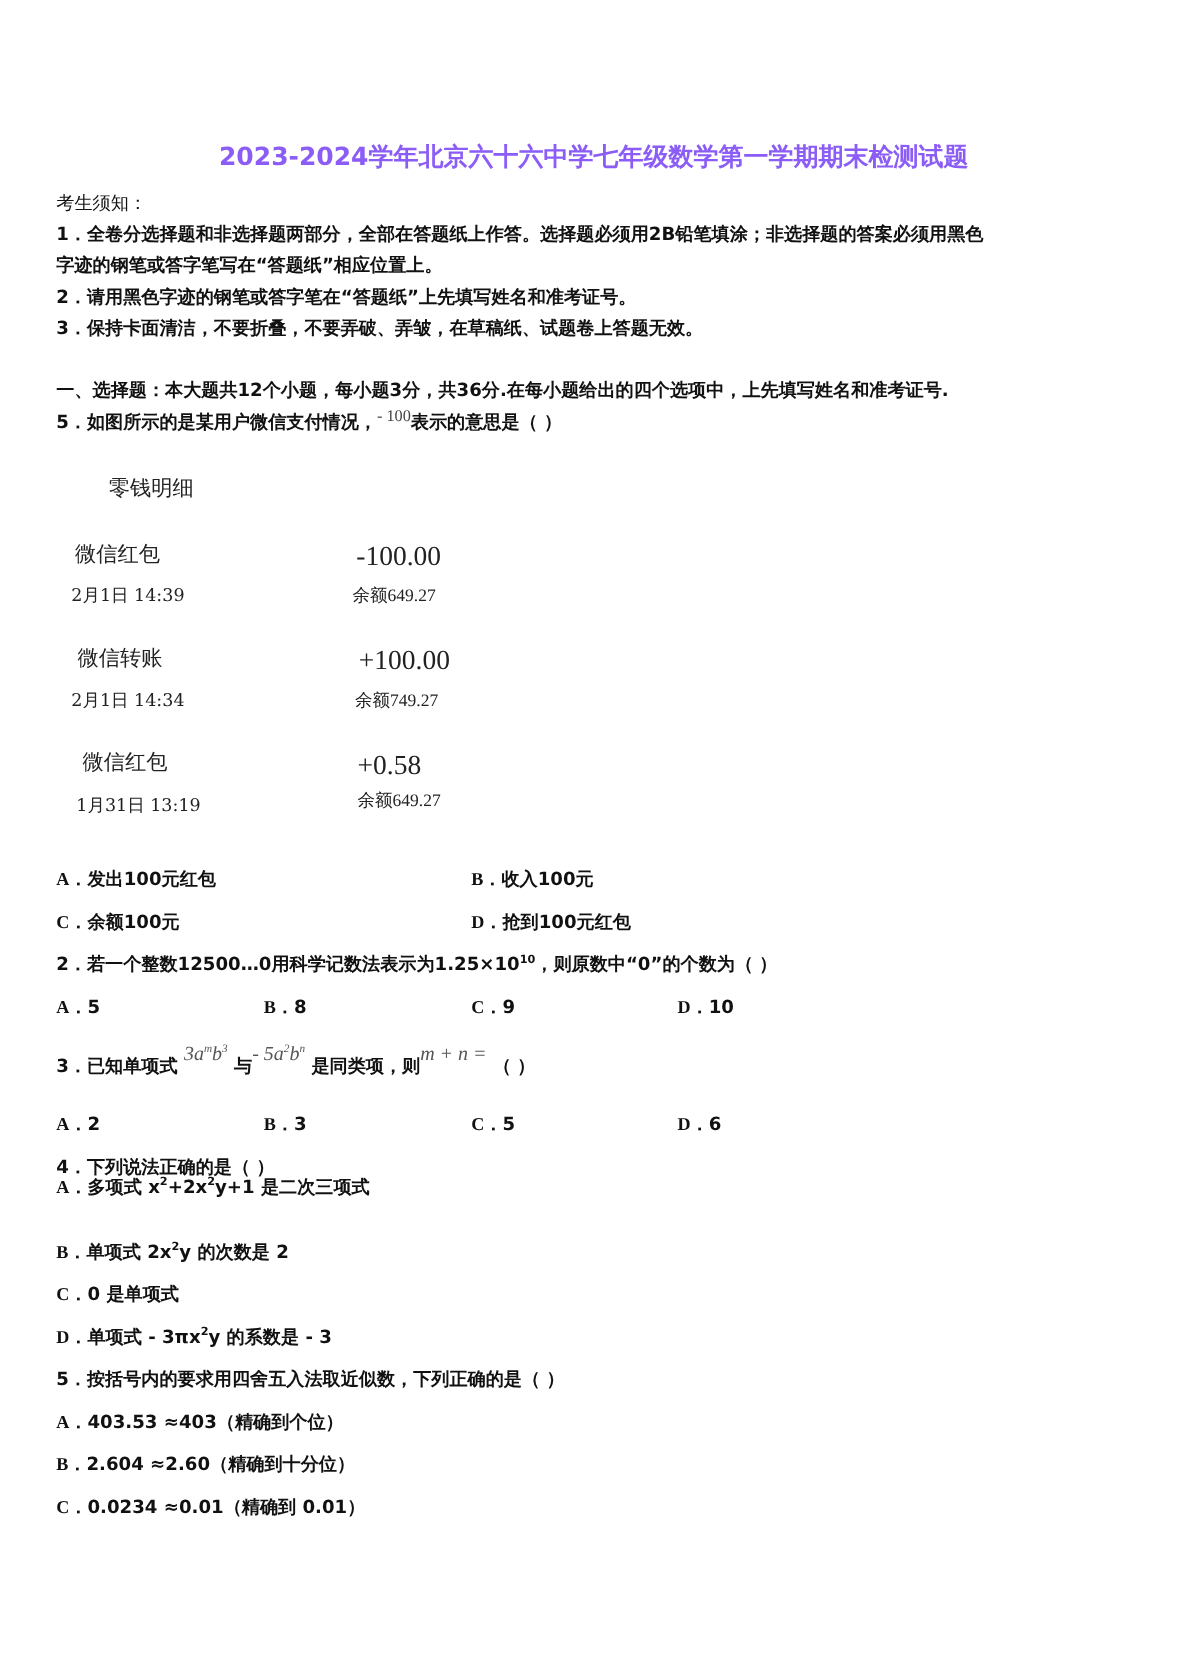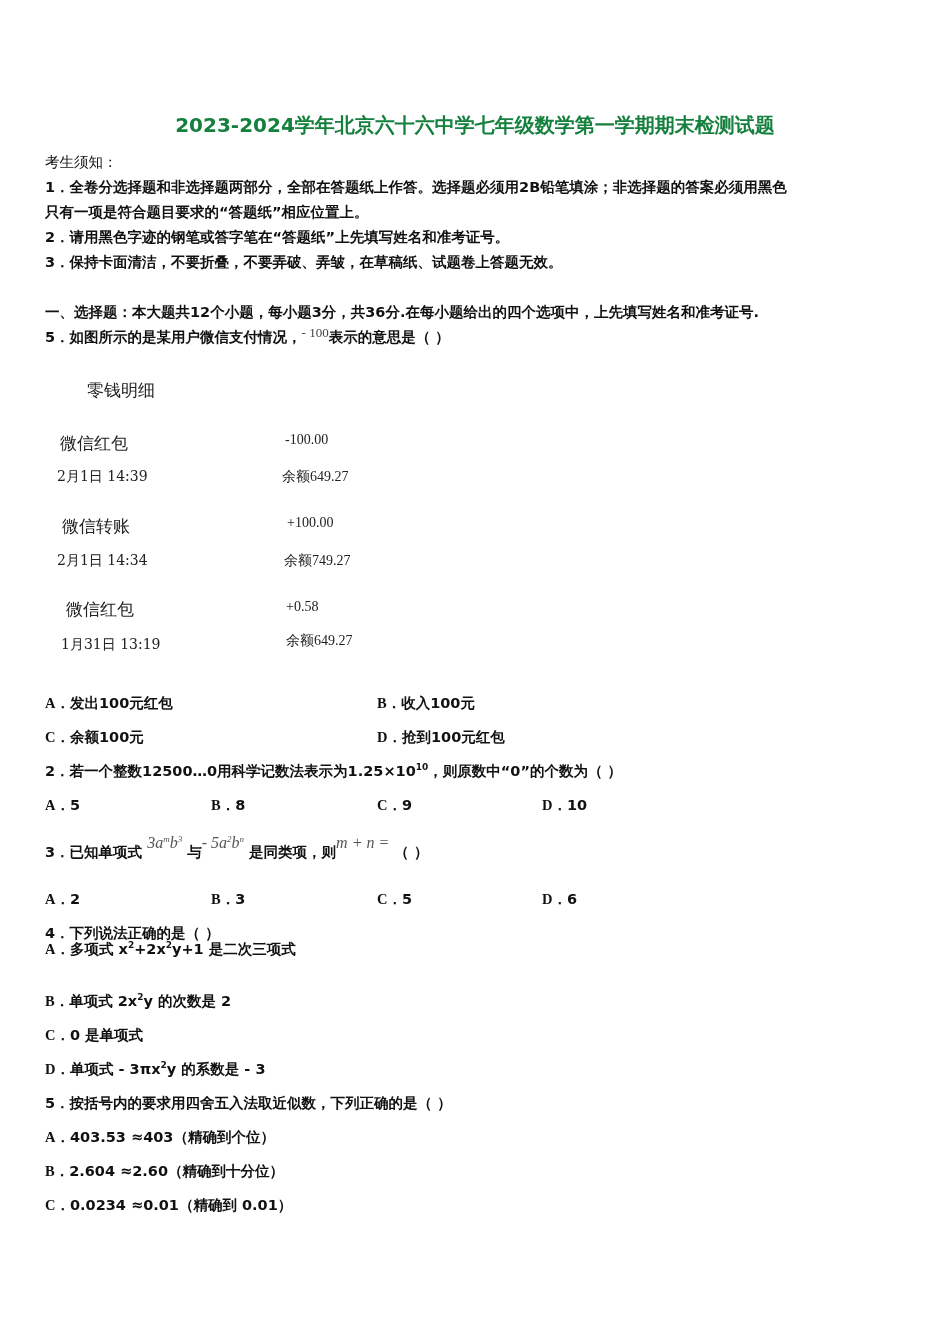--- a/index.html
+++ b/index.html
@@ -5,21 +5,21 @@
   html, body { margin: 0; padding: 0; background: #ffffff; }
   body {
     width: 950px; height: 1344px; position: relative; overflow: hidden;
     font-family: "DejaVu Serif", "Liberation Serif", serif;
     color: #111;
   }
   .abs { position: absolute; white-space: nowrap; }
   .title {
     left: 0; width: 950px; top: 112px; text-align: center;
     font-family: "DejaVu Sans", "Liberation Sans", sans-serif;
-    font-weight: bold; font-size: 20px; letter-spacing: 0px; color: #15803d;
+    font-weight: bold; font-size: 20px; letter-spacing: 0px; color: #8b5cf6;
   }
   .line {
     font-family: "DejaVu Sans", "Liberation Sans", sans-serif;
     font-weight: bold; font-size: 14.5px; color: #111;
   }
   .notice-head { font-weight: normal; }
   .math {
     font-family: "Liberation Serif", "DejaVu Serif", serif;
     font-style: italic; font-weight: normal; color: #555; font-size: 16px;
     position: relative; top: -9px; text-align: center;
@@ -30,32 +30,32 @@
     position: relative; top: -3px;
   }
   sup { font-size: 9px; }
   .figure {
     font-family: "DejaVu Serif", "Liberation Serif", serif;
     font-weight: normal; color: #222;
   }
   .fig-title { font-size: 17px; }
   .fig-name { font-size: 17px; }
   .fig-date { font-size: 14px; }
-  .fig-amount { font-family: "Liberation Serif", "DejaVu Serif", serif; font-size: 14px; }
+  .fig-amount { font-family: "Liberation Serif", "DejaVu Serif", serif; font-size: 22px; }
   .fig-balance { font-size: 14px; font-family: "Liberation Serif", "DejaVu Serif", serif; }
   .opt-label { font-family: "Liberation Serif", serif; font-weight: bold; }
 </style>
 </head>
 <body>
 
 <div class="abs title">2023-2024学年北京六十六中学七年级数学第一学期期末检测试题</div>
 
 <div class="abs line notice-head" style="left:45px; top:153px;">考生须知：</div>
 <div class="abs line" style="left:45px; top:178px;">1．全卷分选择题和非选择题两部分，全部在答题纸上作答。选择题必须用2B铅笔填涂；非选择题的答案必须用黑色</div>
-<div class="abs line" style="left:45px; top:203px;">只有一项是符合题目要求的“答题纸”相应位置上。</div>
+<div class="abs line" style="left:45px; top:203px;">字迹的钢笔或答字笔写在“答题纸”相应位置上。</div>
 <div class="abs line" style="left:45px; top:228px;">2．请用黑色字迹的钢笔或答字笔在“答题纸”上先填写姓名和准考证号。</div>
 <div class="abs line" style="left:45px; top:253px;">3．保持卡面清洁，不要折叠，不要弄破、弄皱，在草稿纸、试题卷上答题无效。</div>
 
 <div class="abs line" style="left:45px; top:303px;">一、选择题：本大题共12个小题，每小题3分，共36分.在每小题给出的四个选项中，上先填写姓名和准考证号.</div>
 
 <div class="abs line" style="left:45px; top:328px;">
   <span>5．如图所示的是某用户微信支付情况，</span><span class="mathplain" style="font-size:13px; top:-5px;">- 100</span><span>表示的意思是（   ）</span>
 </div>
 
 <div>

